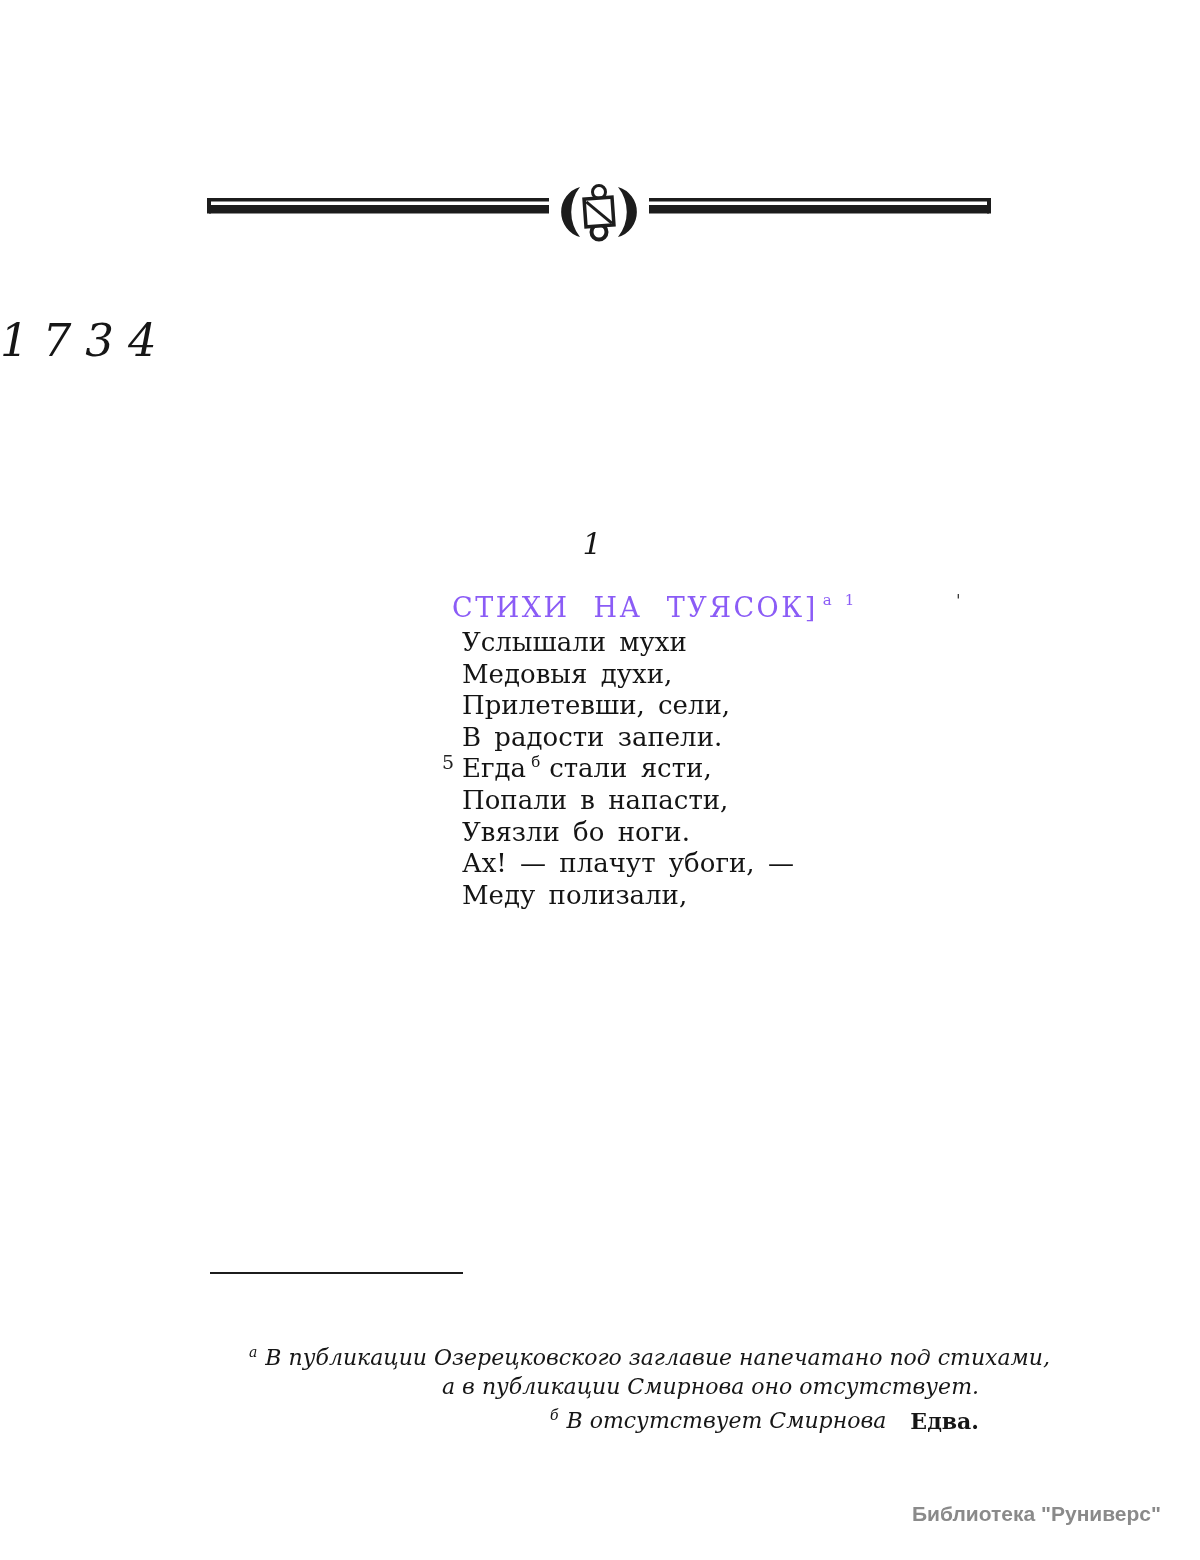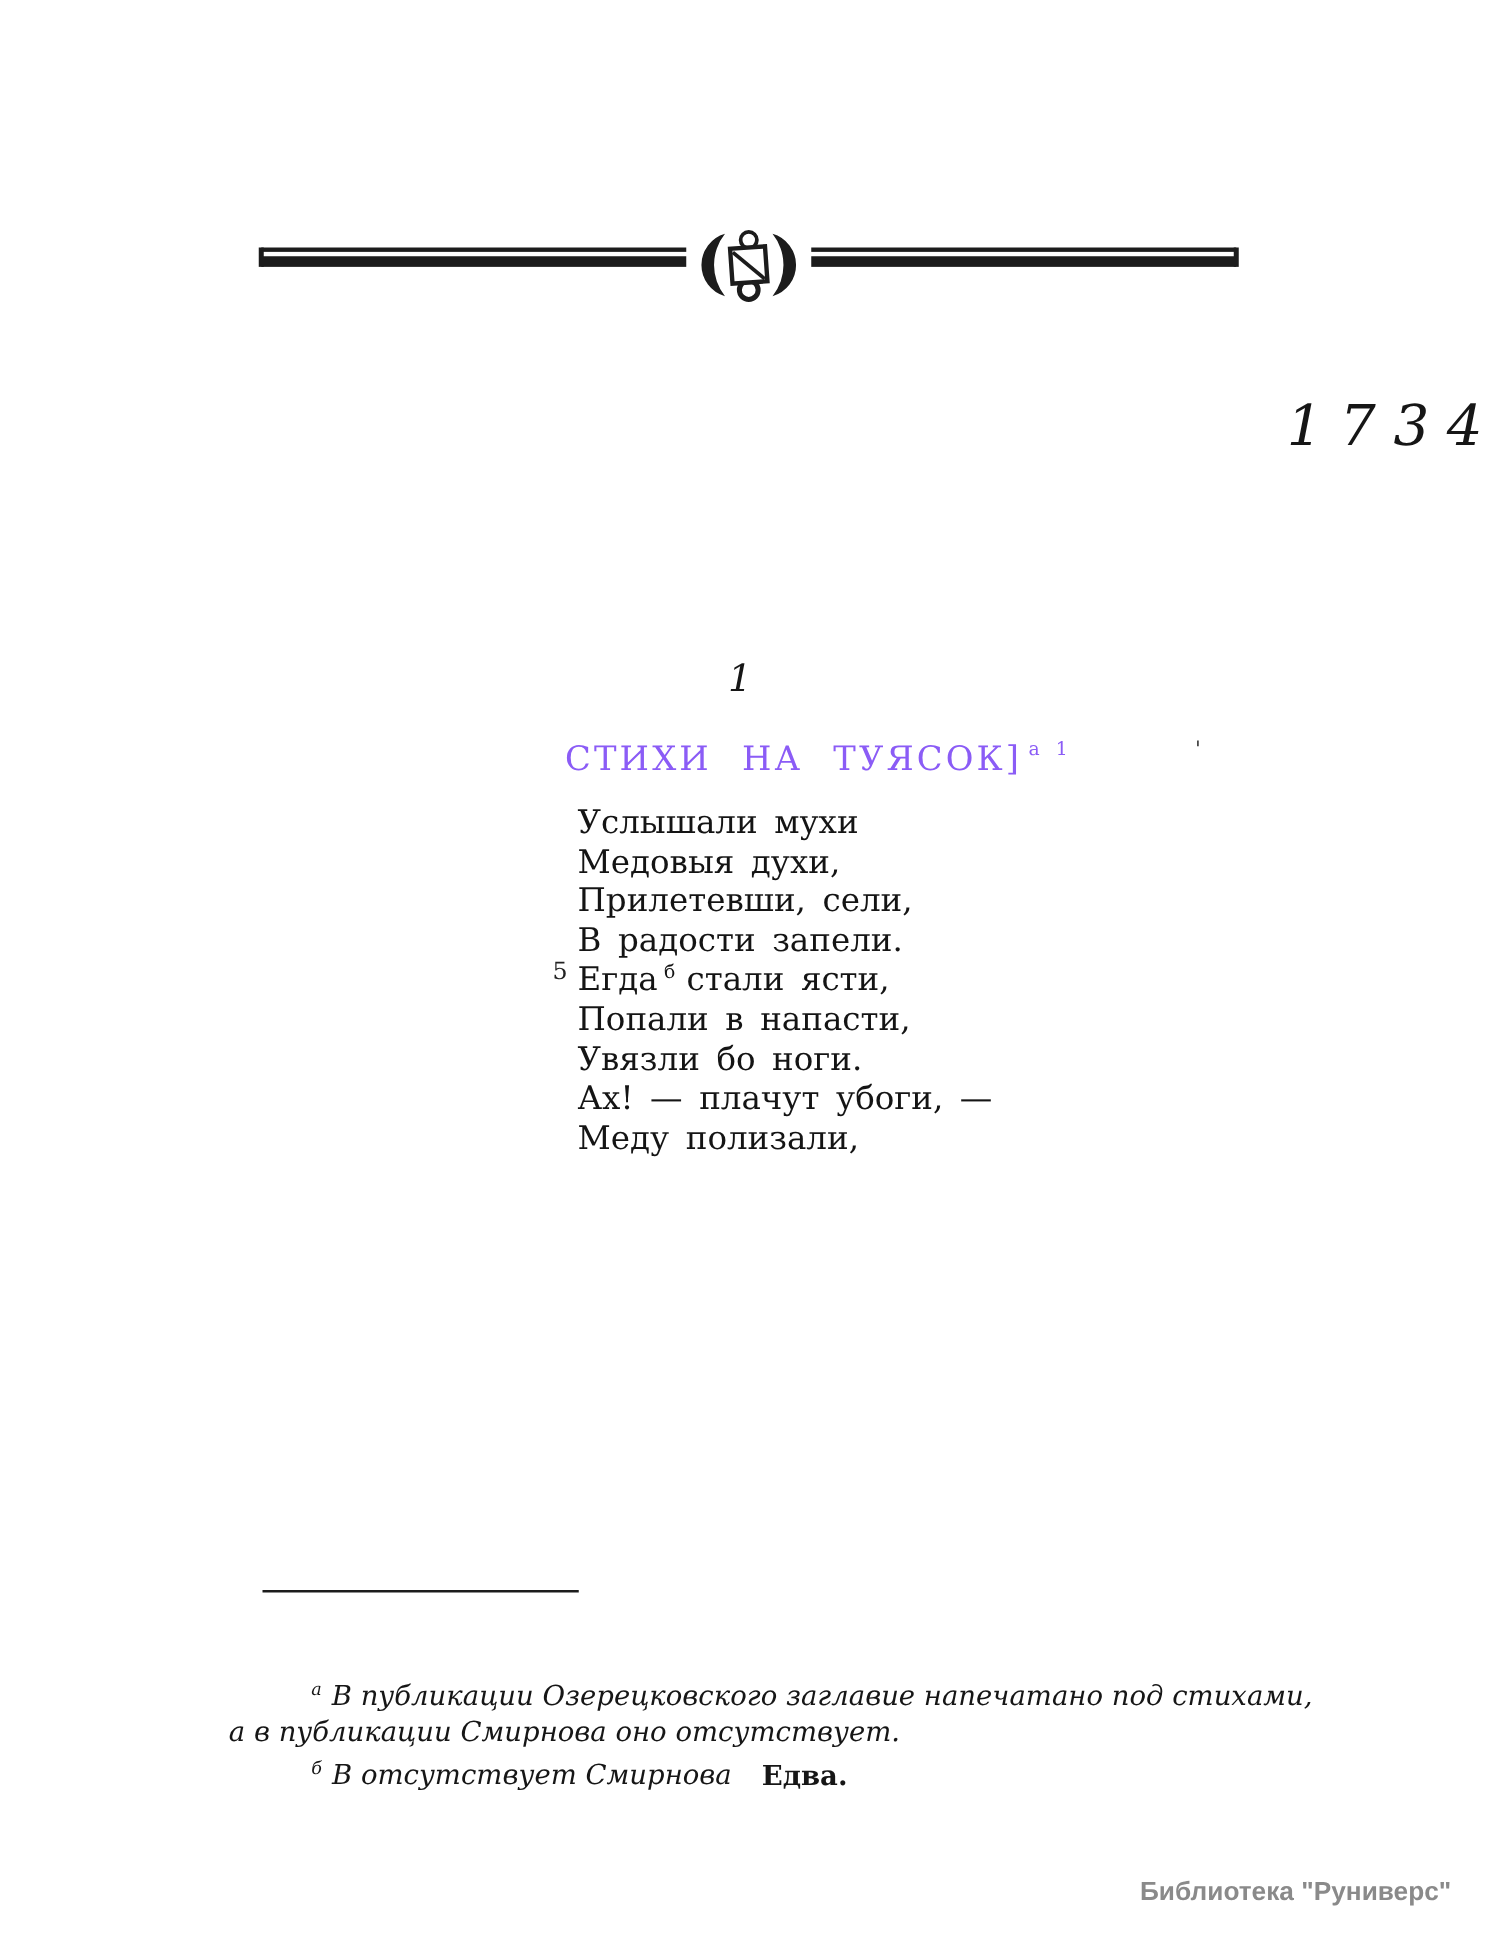--- a/index.html
+++ b/index.html
@@ -25,21 +25,21 @@
     width: 792px;
     height: 60px;
   }
 
   
   .year-heading {
     position: absolute;
     left: 0;
     top: 314px;
     width: 1200px;
-    text-align: right;
+    text-align: left;
     font-style: italic;
     font-size: 45px;
     letter-spacing: 14px;
     color: #161616;
   }
 
   
   .section-number {
     position: absolute;
     left: 552px;
@@ -76,21 +76,21 @@
     left: 956px;
     top: 590px;
     font-size: 17px;
     color: #3a3a3a;
   }
 
   
   .poem {
     position: absolute;
     left: 462px;
-    top: 636px;
+    top: 621px;
     font-size: 26px;
     color: #141414;
   }
   .poem-row {
     position: relative;
     height: 31.6px;
     line-height: 31.6px;
     white-space: nowrap;
     word-spacing: 5px;
   }
@@ -130,21 +130,21 @@
     line-height: 29px;
     color: #161616;
   }
   .fn-line-justified {
     text-indent: 66px;
     text-align: justify;
     text-align-last: justify;
     white-space: nowrap;
   }
   .fn-line {
-    text-align: left;
+    text-align: right;
   }
   .fn-indent {
     text-indent: 66px;
   }
   .footnotes sup {
     font-size: 14px;
     font-style: italic;
     margin-right: 8px;
   }
   .fn-upright {

